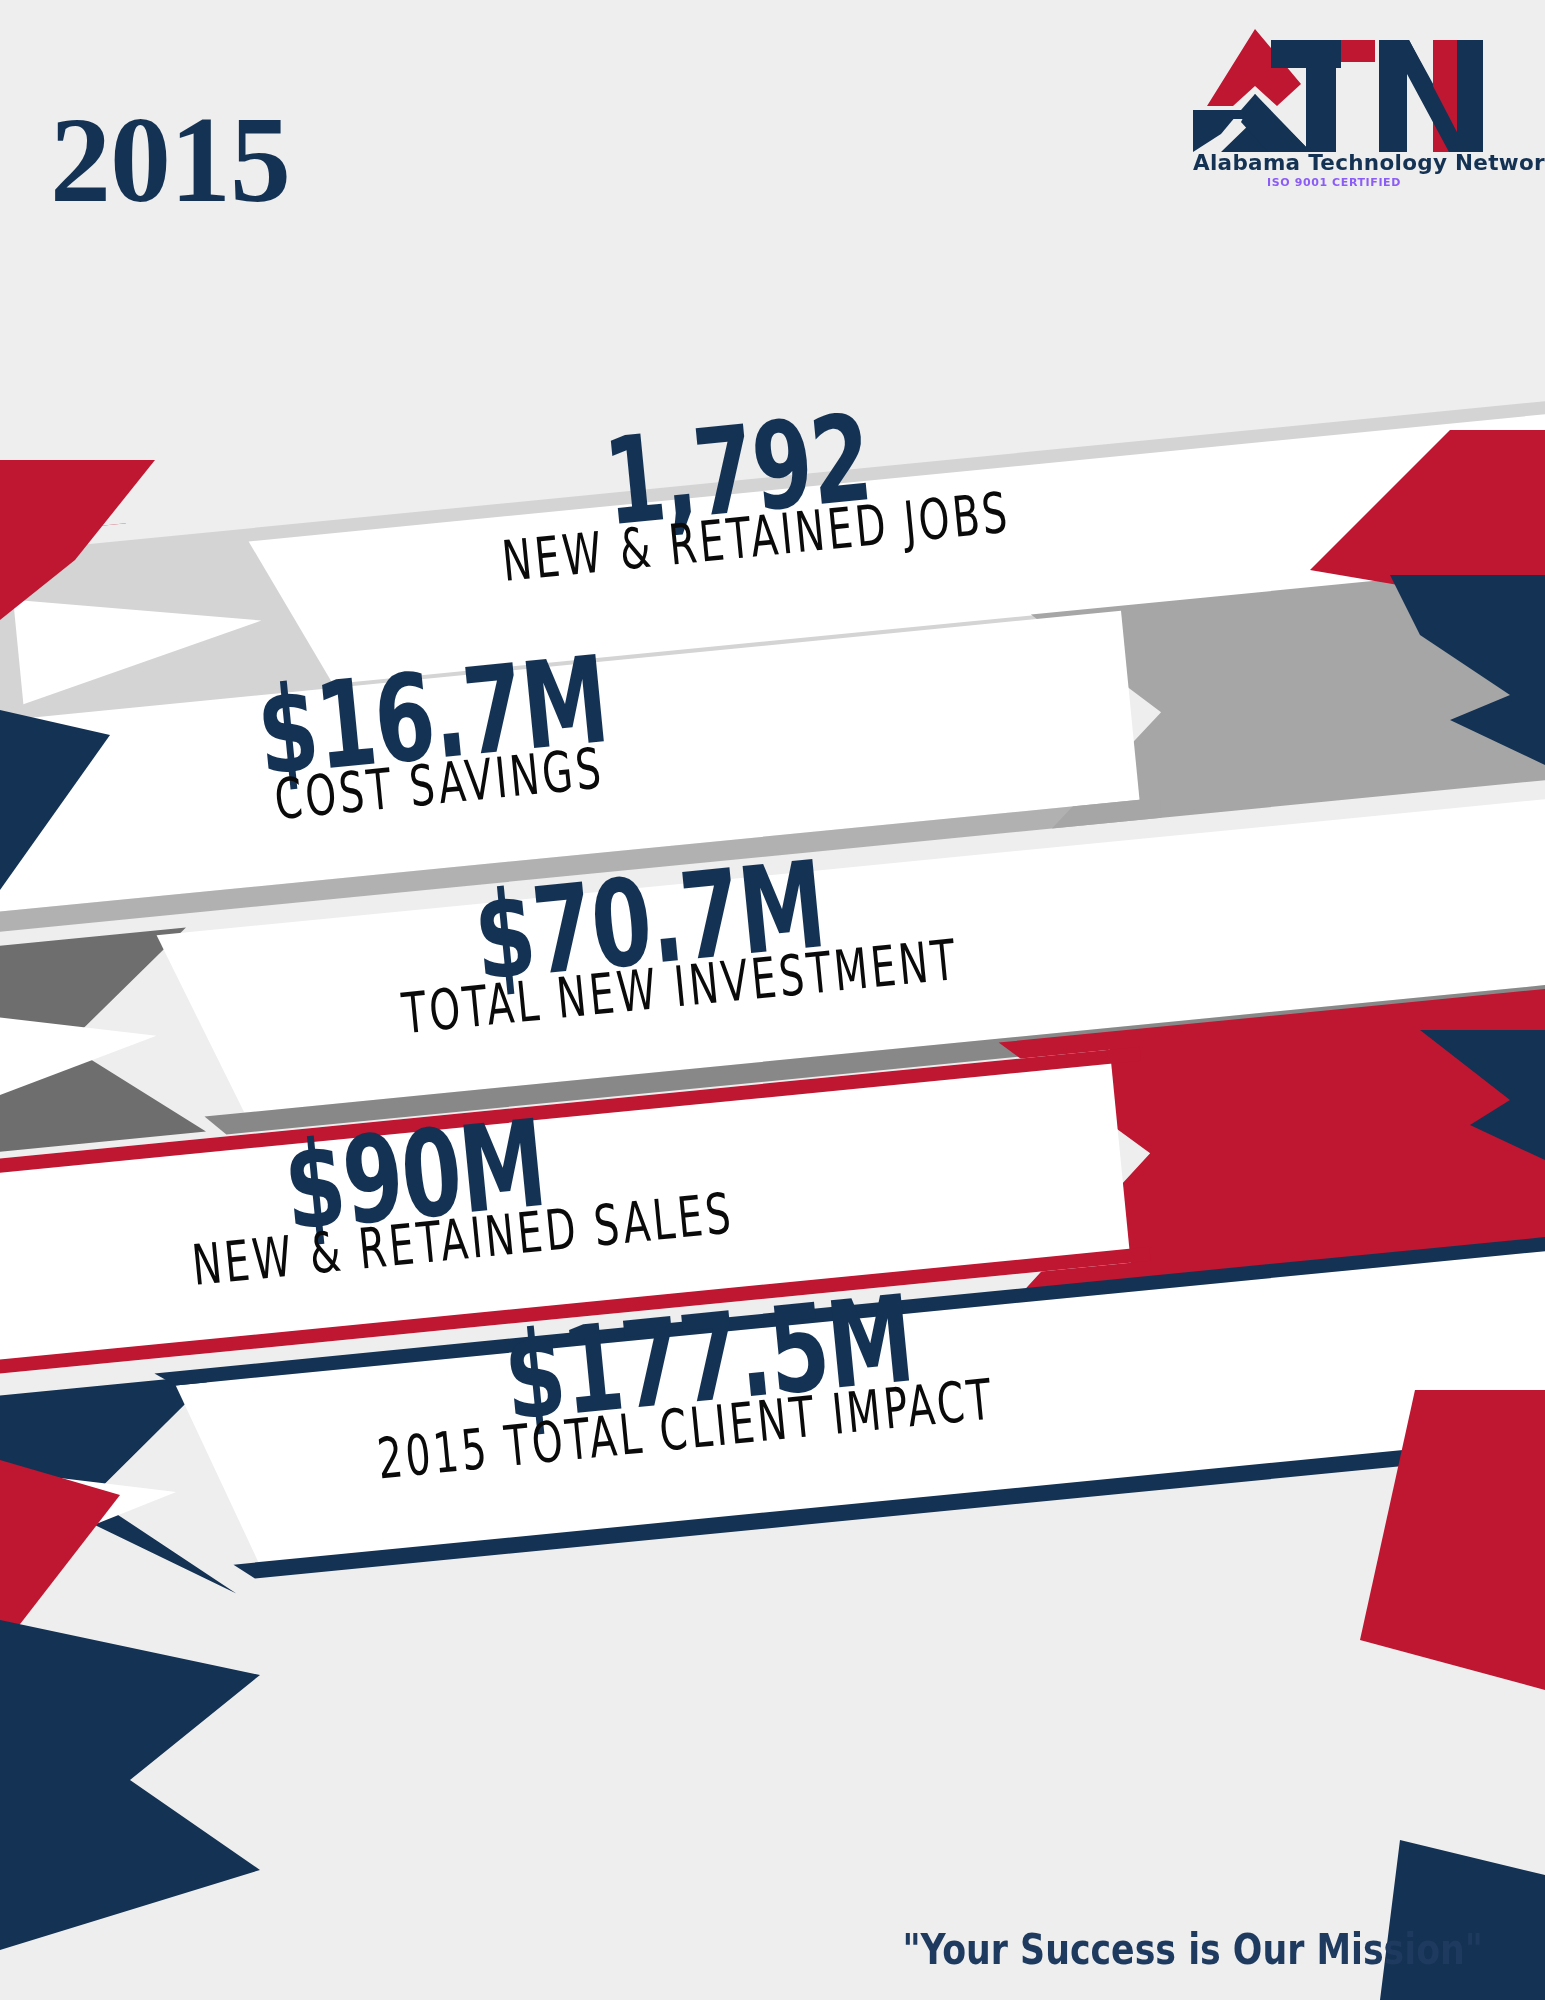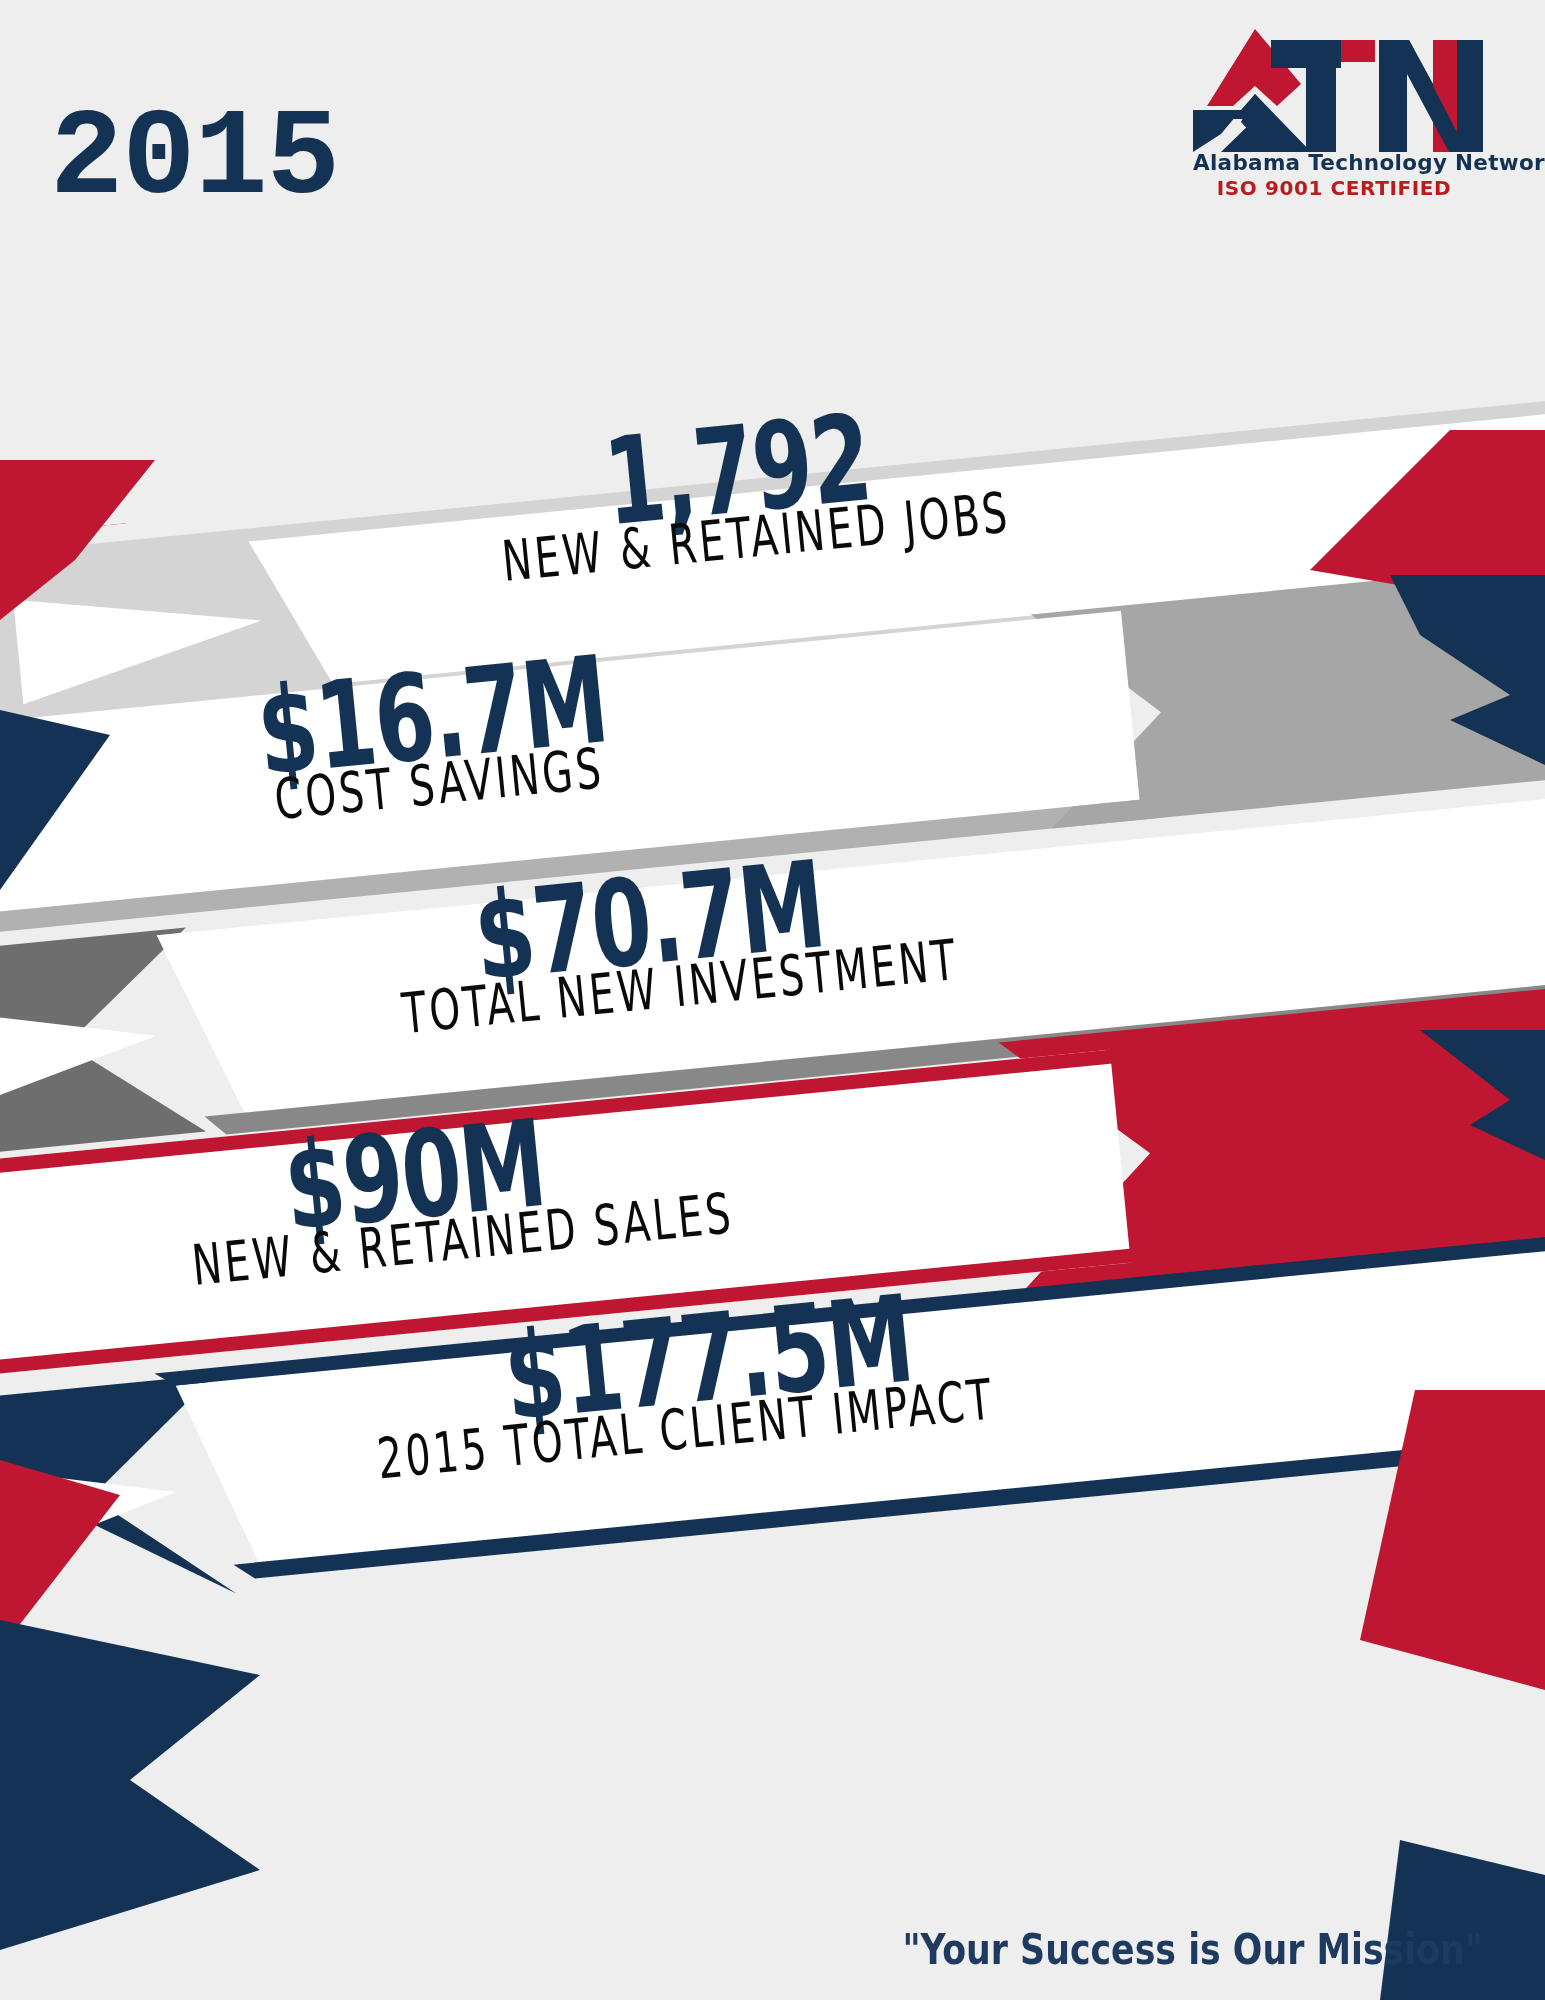--- a/index.html
+++ b/index.html
@@ -13,21 +13,21 @@
   #poster { position:absolute; inset:0; overflow:hidden; }
 
   
   .title-block{
     position:absolute; left:50px; top:110px; z-index:40;
     color:#143253;
   }
   .t-year{
     font-size:122px; font-weight:bold; line-height:0.82;
     letter-spacing:-1px;
-    font-family:Liberation Mono, monospace;
+    font-family:Liberation Serif, serif;
   }
   .t-main{
     font-size:118px; font-weight:bold; line-height:0.92;
     letter-spacing:-1.5px;
     font-family:"DejaVu Sans", sans-serif;
     white-space:nowrap;
   }
 
   
   .logo{
@@ -39,21 +39,21 @@
     position:absolute; left:0; right:0; top:126px;
     text-align:center;
     font-family:"DejaVu Sans", sans-serif;
     font-weight:bold; font-size:21.5px; color:#143253;
     letter-spacing:0.3px; white-space:nowrap;
   }
   .logo-iso{
     position:absolute; left:0; right:18px; top:152px;
     text-align:center;
     font-family:"DejaVu Sans", sans-serif;
-    font-weight:bold; font-size:20px; color:#b91c1c;
+    font-weight:bold; font-size:11px; color:#8b5cf6;
     letter-spacing:0.6px; white-space:nowrap;
   }
 
   
   .band{
     position:absolute; left:-140px; width:1830px; height:330px;
     transform:rotate(-5.6deg);
     transform-origin:center center;
   }
   .shape{ position:absolute; }

